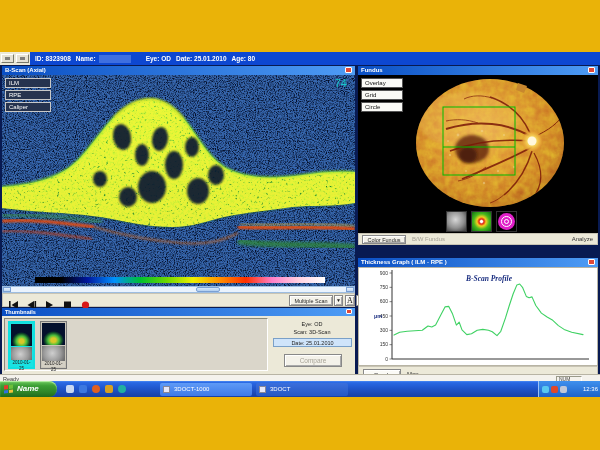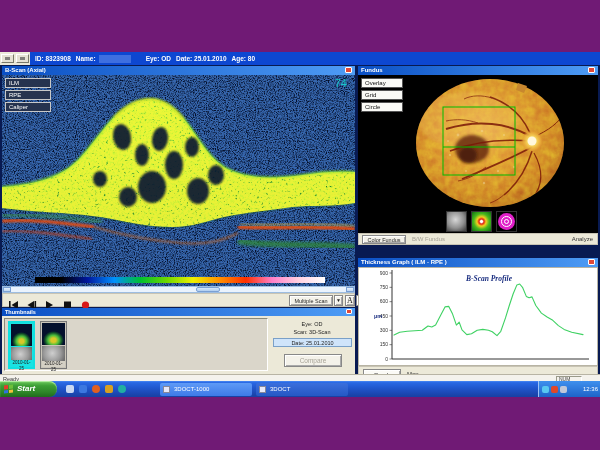--- a/index.html
+++ b/index.html
@@ -1,18 +1,18 @@
 <!DOCTYPE html>
 <html><head>
 <meta charset="utf-8">
 <style>
   * { margin:0; padding:0; box-sizing:border-box; }
   html,body { background:#fff; }
   body { font-family:"Liberation Sans", sans-serif; }
-  #screen { position:relative; width:600px; height:450px; background:#701a75; overflow:hidden;text-decoration:underline; }
+  #screen { position:relative; width:600px; height:450px; background:#eab308; overflow:hidden;text-decoration:underline; }
   #app { position:absolute; left:0; top:52px; width:600px; height:345px; background:#081A52; overflow:hidden; }
 
   
   #patient-bar { position:absolute; left:0; top:0; width:600px; height:13px; background:#ECE9D8; }
   #patient-bar .blue { position:absolute; left:30px; top:0; right:0; height:13px; background:#0D47D1; display:flex; align-items:center; color:#fff; font-size:6.5px; font-weight:bold; white-space:nowrap; }
   .pb-btn { position:absolute; top:2px; width:13px; height:9px; background:#E6E2D4; border:1px solid; border-color:#fff #7a7a6a #7a7a6a #fff; }
   .pb-btn::after { content:""; position:absolute; left:3px; top:2px; width:5px; height:3px; background:#555; opacity:.7; }
   #redacted-name { display:inline-block; width:32px; height:8px; background:#3E6FE0; margin-left:3px; }
 
   
@@ -370,21 +370,21 @@
     </div>
 
     <div id="taskbar">
       <div id="start-btn">
         <span id="start-flag">
             <i></i>
             <i></i>
             <i></i>
             <i></i>
           </span>
-        <span>Start</span>
+        <span>Name</span>
       </div>
       <span class="ql-icon" style="left:66px;background:#C9D8F2"></span>
       <span class="ql-icon" style="left:79px;background:#3C78E0"></span>
       <span class="ql-icon" style="left:92px;background:#E06020;border-radius:50%"></span>
       <span class="ql-icon" style="left:105px;background:#D8A020"></span>
       <span class="ql-icon" style="left:118px;background:#20B0A0;border-radius:50%"></span>
       <div class="task-btn" style="left:160px;width:92px;background:linear-gradient(#5E9AF6,#3E7AE8)">
         <span class="doc"></span><span>3DOCT-1000</span>
       </div>
       <div class="task-btn" style="left:256px;width:92px;background:linear-gradient(#3A6EDC,#2558C4)">

